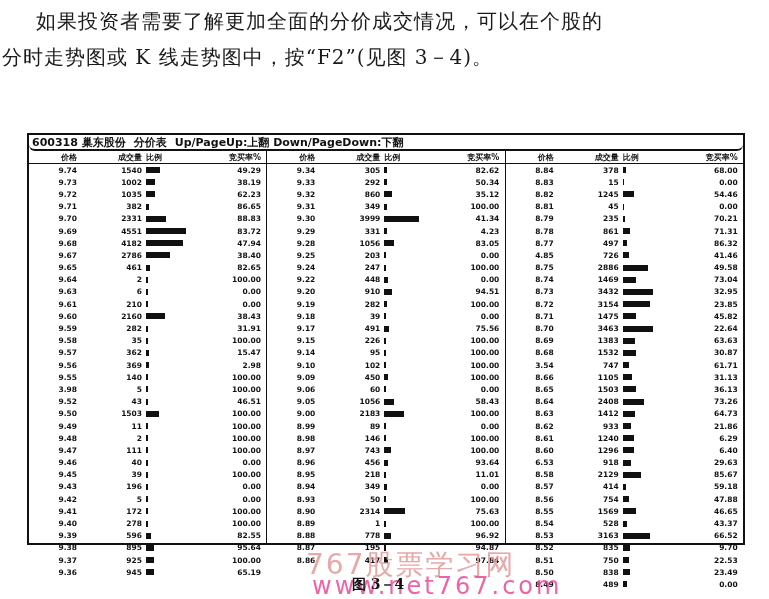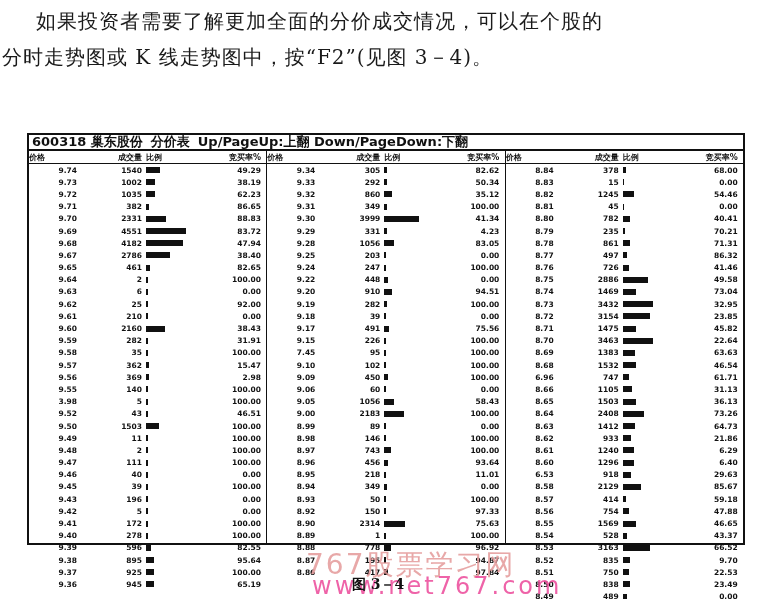--- a/index.html
+++ b/index.html
@@ -4,32 +4,32 @@
 <style>
   html, body { margin:0; padding:0; background:#fff; }
   body { width:769px; height:599px; position:relative; overflow:hidden;
          font-family:"DejaVu Serif","Liberation Serif",serif; color:#111; }
   .para { position:absolute; left:0; width:769px; font-size:20px; line-height:22px; color:#1a1a1a; letter-spacing:1px; }
   .p1 { top:10px; left:36px; }
   .p2 { top:46px; left:2px; }
   .frame { position:absolute; left:27px; top:133px; width:718px; height:412px;
            border:2px solid #111; box-sizing:border-box; background:#fff; }
   .titlebar { height:14px; border-bottom:2px solid #111; display:flex; align-items:center;
-              font-family:"DejaVu Sans","Liberation Sans",sans-serif; font-weight:bold; font-size:13px; padding-left:3px; white-space:nowrap; }
+              font-family:"DejaVu Sans","Liberation Sans",sans-serif; font-weight:bold; font-size:11px; padding-left:3px; white-space:nowrap;border-radius:6px; }
   .titlebar span { margin-right:8px; }
   .cols { display:flex; height:394px; }
   .col { flex:1; border-right:1.5px solid #111; font-family:"DejaVu Sans","Liberation Sans",sans-serif; font-weight:bold; }
   .col:last-child { border-right:none; }
   .hdr { display:flex; height:12px; font-size:8px; align-items:center; border-bottom:1.5px solid #111; }
   .row { display:flex; height:12.2px; font-size:7.5px; align-items:center; }
   .c-price { width:48px; text-align:right; }
   .c-vol { width:65px; text-align:right; }
   .c-bar { width:60px; padding-left:4px; display:flex; align-items:center; }
   .c-pct { width:55px; text-align:right; }
-  .hdr .c-price { text-align:left; padding-right:0; }
+  .hdr .c-price { text-align:right; padding-right:0; }
   .bar { height:6px; background:#111; }
   .caption { position:absolute; top:576px; left:352px; font-size:14px; font-weight:bold; }
   .wm1 { position:absolute; top:546px; left:306px; font-family:"DejaVu Sans","Liberation Sans",sans-serif;
          font-size:28px; color:#e49a9a; opacity:0.85; letter-spacing:2px; }
   .wm2 { position:absolute; top:572px; left:312px; font-family:"DejaVu Sans","Liberation Sans",sans-serif;
          font-size:24px; color:#ec4899; opacity:0.85; letter-spacing:3px; }
 </style>
 </head>
 <body>
 
@@ -132,28 +132,20 @@
         </div>
         <div class="row">
           <div class="c-price">9.63</div>
           <div class="c-vol">6</div>
           <div class="c-bar">
             <div class="bar" style="width: 1.5px;"></div>
           </div>
           <div class="c-pct">0.00</div>
         </div>
         <div class="row">
-          <div class="c-price">9.62</div>
-          <div class="c-vol">25</div>
-          <div class="c-bar">
-            <div class="bar" style="width: 1.5px;"></div>
-          </div>
-          <div class="c-pct">92.00</div>
-        </div>
-        <div class="row">
           <div class="c-price">9.61</div>
           <div class="c-vol">210</div>
           <div class="c-bar">
             <div class="bar" style="width: 1.84575px;"></div>
           </div>
           <div class="c-pct">0.00</div>
         </div>
         <div class="row">
           <div class="c-price">9.60</div>
           <div class="c-vol">2160</div>
@@ -452,21 +444,21 @@
         </div>
         <div class="row">
           <div class="c-price">9.15</div>
           <div class="c-vol">226</div>
           <div class="c-bar">
             <div class="bar" style="width: 1.98638px;"></div>
           </div>
           <div class="c-pct">100.00</div>
         </div>
         <div class="row">
-          <div class="c-price">7.45</div>
+          <div class="c-price">9.14</div>
           <div class="c-vol">95</div>
           <div class="c-bar">
             <div class="bar" style="width: 1.5px;"></div>
           </div>
           <div class="c-pct">100.00</div>
         </div>
         <div class="row">
           <div class="c-price">9.10</div>
           <div class="c-vol">102</div>
           <div class="c-bar">
@@ -554,28 +546,20 @@
           </div>
           <div class="c-pct">0.00</div>
         </div>
         <div class="row">
           <div class="c-price">8.93</div>
           <div class="c-vol">50</div>
           <div class="c-bar">
             <div class="bar" style="width: 1.5px;"></div>
           </div>
           <div class="c-pct">100.00</div>
-        </div>
-        <div class="row">
-          <div class="c-price">8.92</div>
-          <div class="c-vol">150</div>
-          <div class="c-bar">
-            <div class="bar" style="width: 1.5px;"></div>
-          </div>
-          <div class="c-pct">97.33</div>
         </div>
         <div class="row">
           <div class="c-price">8.90</div>
           <div class="c-vol">2314</div>
           <div class="c-bar">
             <div class="bar" style="width: 20.3384px;"></div>
           </div>
           <div class="c-pct">75.63</div>
         </div>
         <div class="row">
@@ -644,28 +628,20 @@
         </div>
         <div class="row">
           <div class="c-price">8.81</div>
           <div class="c-vol">45</div>
           <div class="c-bar">
             <div class="bar" style="width: 1.5px;"></div>
           </div>
           <div class="c-pct">0.00</div>
         </div>
         <div class="row">
-          <div class="c-price">8.80</div>
-          <div class="c-vol">782</div>
-          <div class="c-bar">
-            <div class="bar" style="width: 6.87321px;"></div>
-          </div>
-          <div class="c-pct">40.41</div>
-        </div>
-        <div class="row">
           <div class="c-price">8.79</div>
           <div class="c-vol">235</div>
           <div class="c-bar">
             <div class="bar" style="width: 2.06548px;"></div>
           </div>
           <div class="c-pct">70.21</div>
         </div>
         <div class="row">
           <div class="c-price">8.78</div>
           <div class="c-vol">861</div>
@@ -676,21 +652,21 @@
         </div>
         <div class="row">
           <div class="c-price">8.77</div>
           <div class="c-vol">497</div>
           <div class="c-bar">
             <div class="bar" style="width: 4.36827px;"></div>
           </div>
           <div class="c-pct">86.32</div>
         </div>
         <div class="row">
-          <div class="c-price">8.76</div>
+          <div class="c-price">4.85</div>
           <div class="c-vol">726</div>
           <div class="c-bar">
             <div class="bar" style="width: 6.38102px;"></div>
           </div>
           <div class="c-pct">41.46</div>
         </div>
         <div class="row">
           <div class="c-price">8.75</div>
           <div class="c-vol">2886</div>
           <div class="c-bar">
@@ -745,24 +721,24 @@
             <div class="bar" style="width: 12.1556px;"></div>
           </div>
           <div class="c-pct">63.63</div>
         </div>
         <div class="row">
           <div class="c-price">8.68</div>
           <div class="c-vol">1532</div>
           <div class="c-bar">
             <div class="bar" style="width: 13.4652px;"></div>
           </div>
-          <div class="c-pct">46.54</div>
-        </div>
-        <div class="row">
-          <div class="c-price">6.96</div>
+          <div class="c-pct">30.87</div>
+        </div>
+        <div class="row">
+          <div class="c-price">3.54</div>
           <div class="c-vol">747</div>
           <div class="c-bar">
             <div class="bar" style="width: 6.56559px;"></div>
           </div>
           <div class="c-pct">61.71</div>
         </div>
         <div class="row">
           <div class="c-price">8.66</div>
           <div class="c-vol">1105</div>
           <div class="c-bar">

